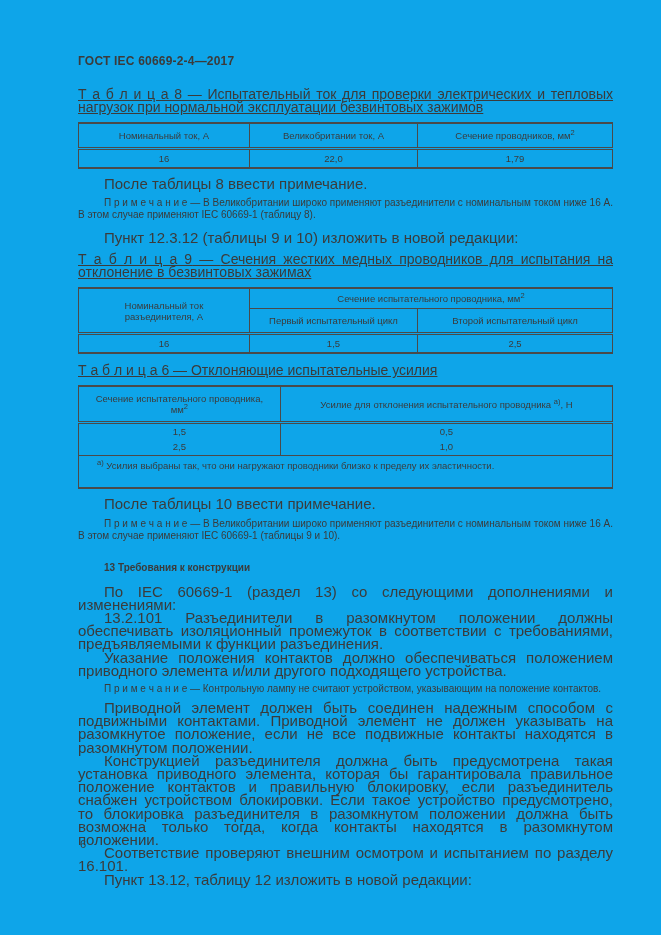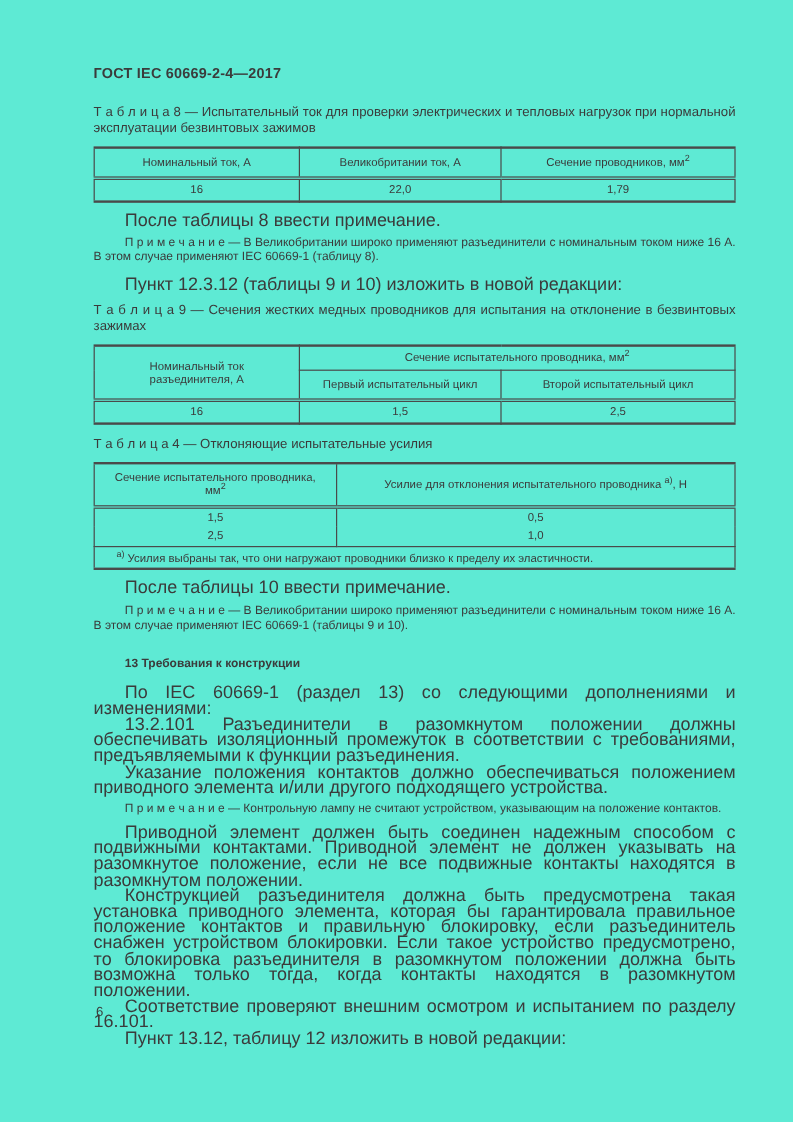--- a/index.html
+++ b/index.html
@@ -1,27 +1,27 @@
 <!DOCTYPE html>
 <html><head>
 <meta charset="utf-8">
 <style>
   html,body{margin:0;padding:0;background:#e9e9e9;}
   .page{
     position:relative;
     width:661px;height:935px;
-    background:#5eead4;
+    background:#0ea5e9;
     font-family:"Liberation Sans","DejaVu Sans",sans-serif;
     color:#3b3b3b;
     box-sizing:border-box;
     padding:54px 48px 0 78px;
     overflow:hidden;
   }
   .doc-header{font-size:12px;font-weight:bold;letter-spacing:.2px;margin:0 0 20px 0;}
-  .caption{font-size:11px;line-height:13px;text-align:justify;margin:0;}
+  .caption{font-size:14px;line-height:13px;text-align:justify;margin:0;text-decoration:underline;}
   .cap-8{margin-top:0;}
   .cap-9{margin-top:9px;}
   .cap-10{margin-top:10px;}
   table.gost{
     width:100%;
     border-collapse:collapse;
     table-layout:fixed;
     margin-top:8px;
     font-size:9.5px;
     line-height:11px;
@@ -34,21 +34,21 @@
     vertical-align:middle;
     padding:3px 4px;
   }
   table.gost th{padding:6px 16px;}
   table.gost tr.hdr-last th{border-bottom:3px double #4a4a4a;}
   table.t8 col.c1{width:32%;}table.t8 col.c2{width:31.5%;}table.t8 col.c3{width:36.5%;}
   table.t9 col.c1{width:32%;}table.t9 col.c2{width:31.5%;}table.t9 col.c3{width:36.5%;}
   table.t10 col.c1{width:37.8%;}table.t10 col.c2{width:62.2%;}
   table.t10 td.no-bottom{border-bottom:none;padding:2px 4px;}
   table.t10 td.no-top{border-top:none;padding:2px 4px 3px;}
-  table.t10 tr.footnote td{text-align:left;padding:4px 6px 2px 18px;border-top:1px solid #4a4a4a;}
+  table.t10 tr.footnote td{text-align:left;padding:4px 6px 16px 18px;border-top:1px solid #4a4a4a;}
   sup{font-size:7.5px;line-height:0;}
   .body-p{font-size:15px;line-height:13.2px;text-align:justify;text-indent:26px;margin:0;}
   .mt{margin-top:8px;}
   .note{font-size:10px;line-height:12px;text-align:justify;text-indent:26px;margin:7px 0 0 0;}
   .note-13{margin:6px 0;}
   .sec-heading{font-size:10px;font-weight:bold;margin:20px 0 12px 0;text-indent:26px;}
   .page-number{position:absolute;left:80px;top:838px;font-size:11px;}
 </style>
 </head>
 <body>
@@ -103,21 +103,21 @@
         <th>Второй испытательный цикл</th>
       </tr>
       <tr>
         <td>16</td>
         <td>1,5</td>
         <td>2,5</td>
       </tr>
     </tbody>
   </table>
 
-  <p class="caption cap-10"><span>Т а б л и ц а  4</span><span> — </span><span>Отклоняющие испытательные усилия</span></p>
+  <p class="caption cap-10"><span>Т а б л и ц а  6</span><span> — </span><span>Отклоняющие испытательные усилия</span></p>
 
   <table class="gost t10">
     <colgroup>
         <col class="c1">
         <col class="c2">
       </colgroup>
     <tbody>
       <tr class="hdr-last">
         <th><span>Сечение испытательного проводника, мм</span><sup>2</sup></th>
         <th><span>Усилие для отклонения испытательного проводника </span><sup>a)</sup><span>, Н</span></th>

